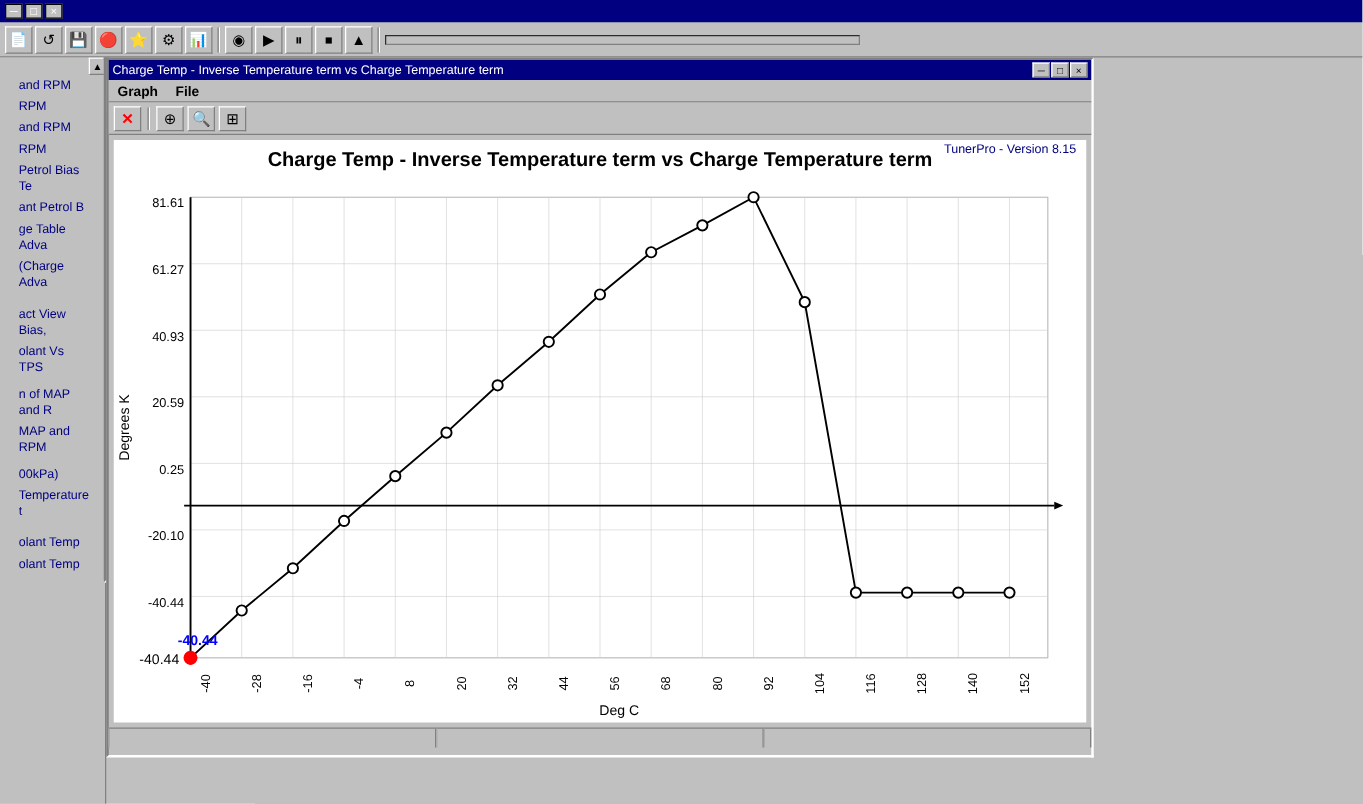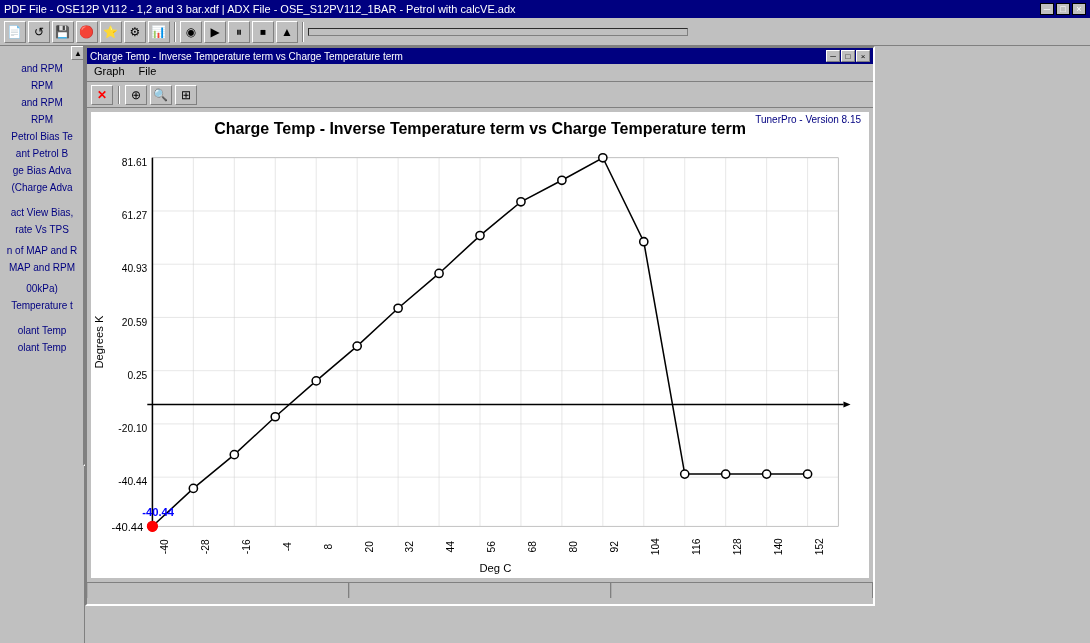--- a/index.html
+++ b/index.html
@@ -52,26 +52,25 @@
 
     
     .sidebar {
       width: 85px;
       background: #c0c0c0;
       border-right: 1px solid #808080;
       overflow: hidden;
       font-size: 10px;
     }
     .sidebar-item {
-      padding: 2px 2px;
+      padding: 2px 15px;
       font-size: 10px;
       color: #000080;
       cursor: pointer;
       line-height: 13px;
-      text-align: center;
     }
 
     
     .table-window {
       top: 0; left: 83px;
       width: 205px;
       height: 415px;
       border: 2px solid;
       border-color: #808080 #fff #fff #808080;
       background: #c0c0c0;
@@ -164,21 +163,22 @@
       justify-content: space-between;
       height: 16px;
     }
     .graph-menubar {
       background: #c0c0c0;
       border-bottom: 1px solid #808080;
       padding: 1px 4px;
       display: flex;
       gap: 8px;
       height: 18px;
-      align-items: flex-start;
+      align-items: flex-end;
+      font-weight: bold;
     }
     .menu-item {
       font-size: 11px;
       cursor: pointer;
       padding: 0 3px;
     }
     .graph-toolbar {
       background: #c0c0c0;
       border-bottom: 1px solid #808080;
       padding: 2px 4px;
@@ -251,21 +251,20 @@
     }
     .scroll-btn { width: 14px; height: 14px; background: #c0c0c0; border: 1px solid; border-color: #fff #808080 #808080 #fff; display: flex; align-items: center; justify-content: center; font-size: 8px; cursor: pointer; }
 
     .window-controls { display: flex; gap: 1px; }
     .wc-btn { width: 14px; height: 12px; background: #c0c0c0; border: 1px solid; border-color: #fff #808080 #808080 #fff; font-size: 8px; display: flex; align-items: center; justify-content: center; cursor: pointer; color: black; }
   </style>
 </head>
 <body>
 
 <div class="title-bar-main">
-  <span class="title-text">PDF File - OSE12P V112 - 1,2 and 3 bar.xdf | ADX File - OSE_S12PV112_1BAR - Petrol with calcVE.adx</span>
   <div class="win-controls">
     <div class="win-btn">─</div>
     <div class="win-btn">□</div>
     <div class="win-btn">×</div>
   </div>
 </div>
 
 <div class="toolbar-main">
   <div class="toolbar-btn">📄</div>
   <div class="toolbar-btn">↺</div>
@@ -292,26 +291,26 @@
         <div class="scroll-btn">▲</div>
       </div>
     </div>
     <div style="margin-top:14px; overflow:hidden; height:580px;">
       <div class="sidebar-item">and RPM</div>
       <div class="sidebar-item">RPM</div>
       <div class="sidebar-item">and RPM</div>
       <div class="sidebar-item">RPM</div>
       <div class="sidebar-item">Petrol Bias Te</div>
       <div class="sidebar-item">ant Petrol B</div>
-      <div class="sidebar-item">ge Bias Adva</div>
+      <div class="sidebar-item">ge Table Adva</div>
       <div class="sidebar-item">(Charge Adva</div>
       <div class="sidebar-item"></div>
       <div class="sidebar-item"></div>
       <div class="sidebar-item">act View Bias,</div>
-      <div class="sidebar-item">rate Vs TPS</div>
+      <div class="sidebar-item">olant Vs TPS</div>
       <div class="sidebar-item"></div>
       <div class="sidebar-item">n of MAP and R</div>
       <div class="sidebar-item">MAP and RPM</div>
       <div class="sidebar-item"></div>
       <div class="sidebar-item">00kPa)</div>
       <div class="sidebar-item">Temperature t</div>
       <div class="sidebar-item"></div>
       <div class="sidebar-item"></div>
       <div class="sidebar-item">olant Temp</div>
       <div class="sidebar-item">olant Temp</div>

